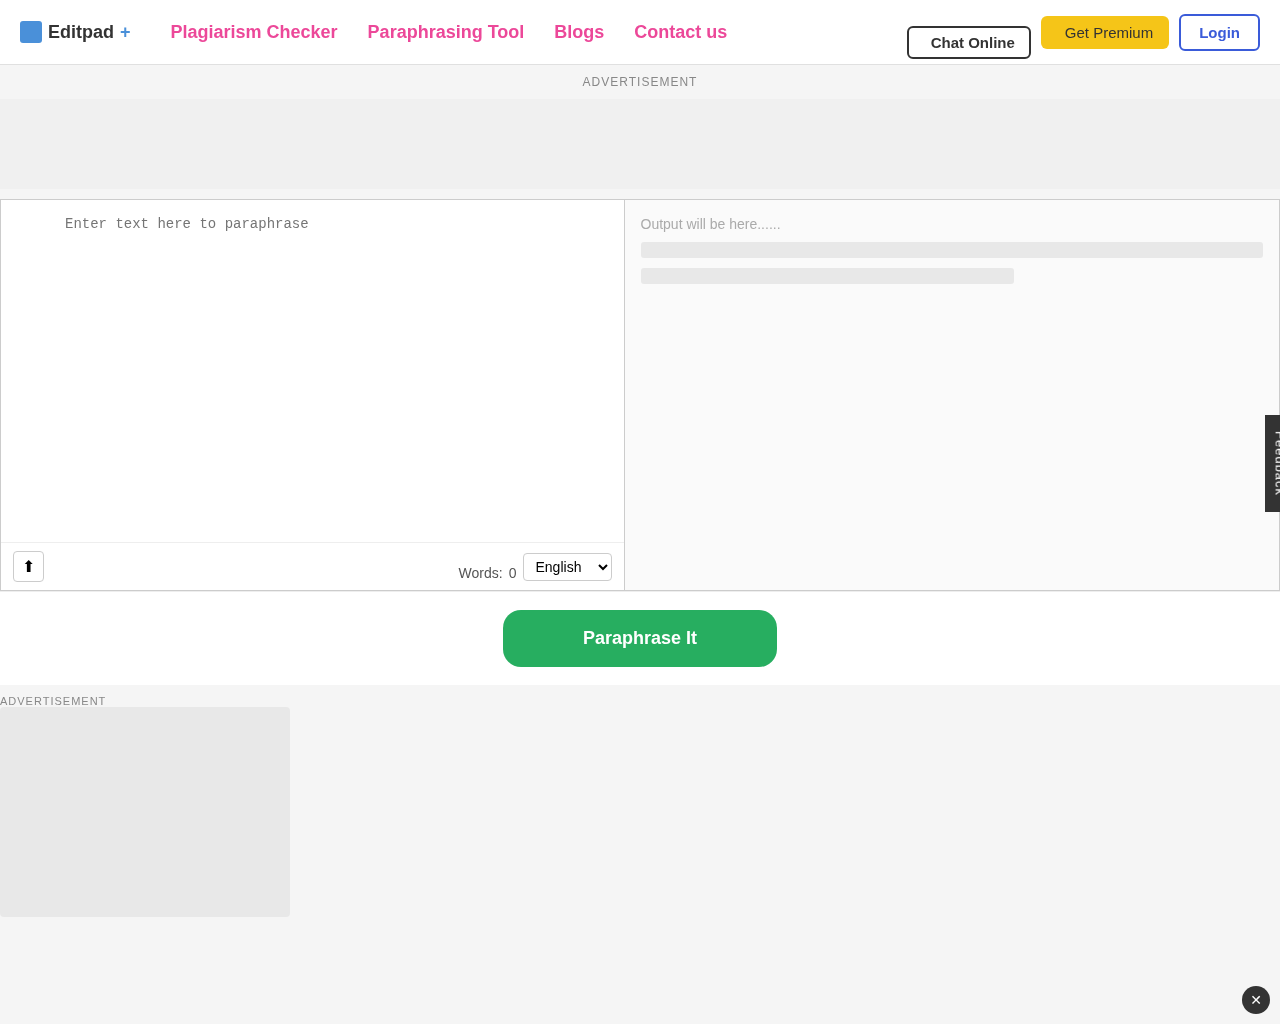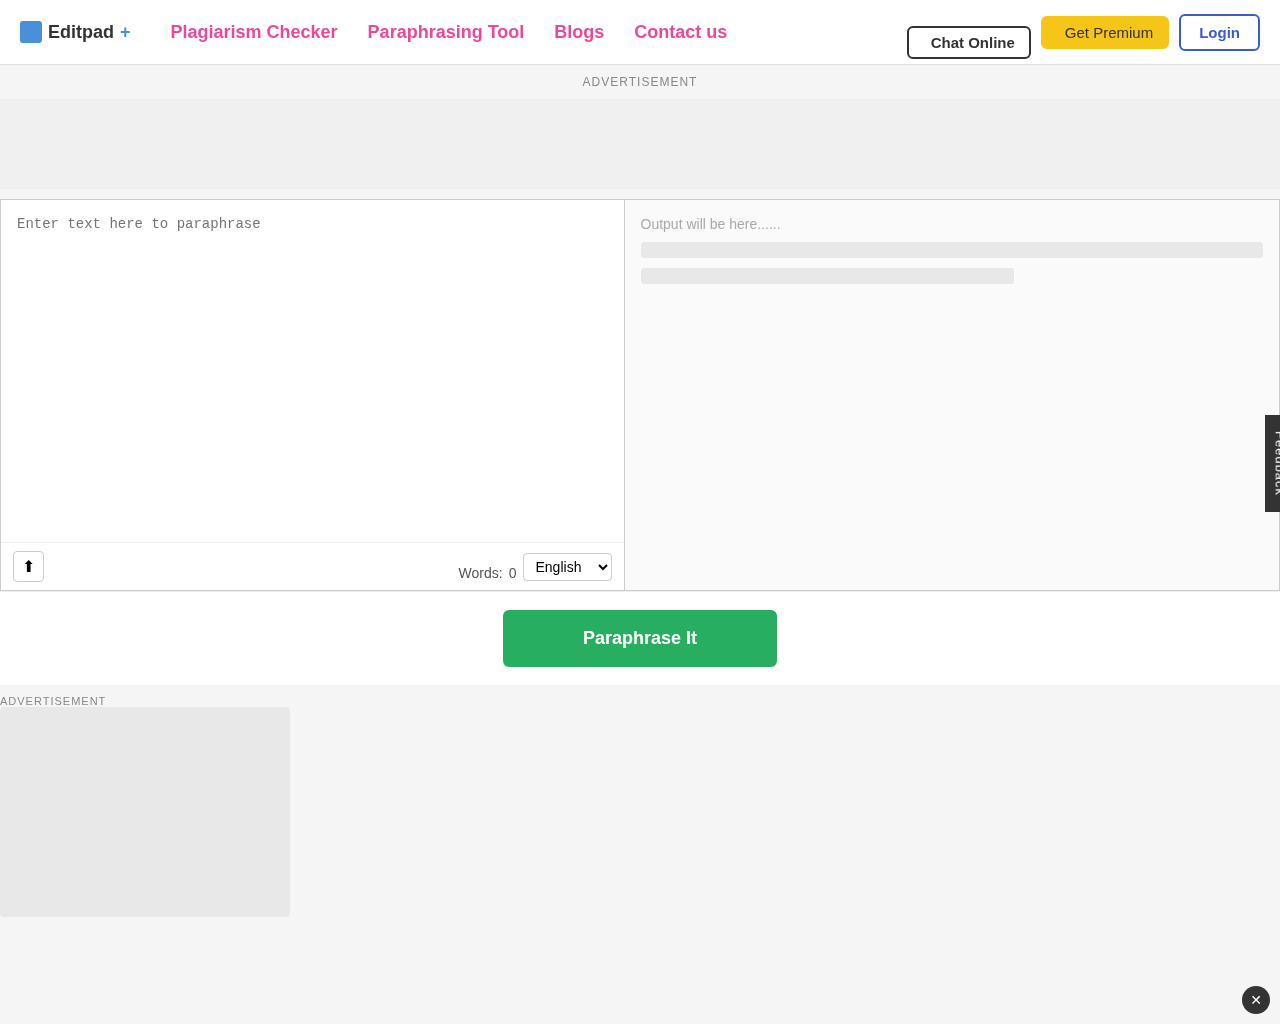--- a/index.html
+++ b/index.html
@@ -154,20 +154,21 @@
     .input-panel textarea {
       flex: 1;
       border: none;
       outline: none;
       resize: none;
       padding: 16px;
       font-size: 14px;
       color: #888;
       font-family: 'Courier New', monospace;
       background: #fff;
+      margin-left: 48px;
     }
     .input-footer {
       display: flex;
       align-items: center;
       padding: 8px 12px;
       border-top: 1px solid #eee;
       gap: 10px;
     }
     .upload-btn {
       background: none;
@@ -219,21 +220,21 @@
       display: flex;
       justify-content: center;
       padding: 18px 0 18px 0;
       background: #fff;
       border-top: 1px solid #eee;
     }
     .paraphrase-btn {
       background: #27ae60;
       color: #fff;
       border: none;
-      border-radius: 6px;
+      border-radius: 18px;
       padding: 18px 80px;
       font-size: 18px;
       font-weight: 600;
       cursor: pointer;
     }
 
     
     .feedback-tab {
       position: fixed;
       right: 0;

